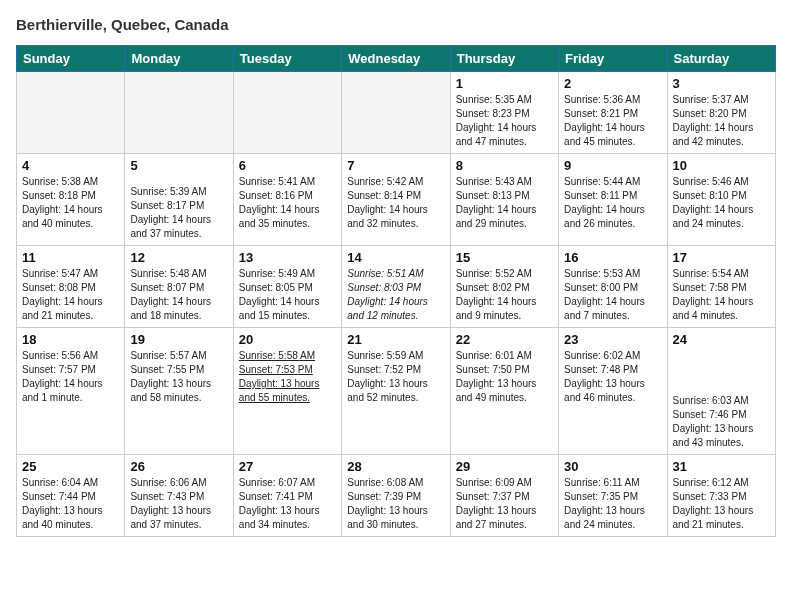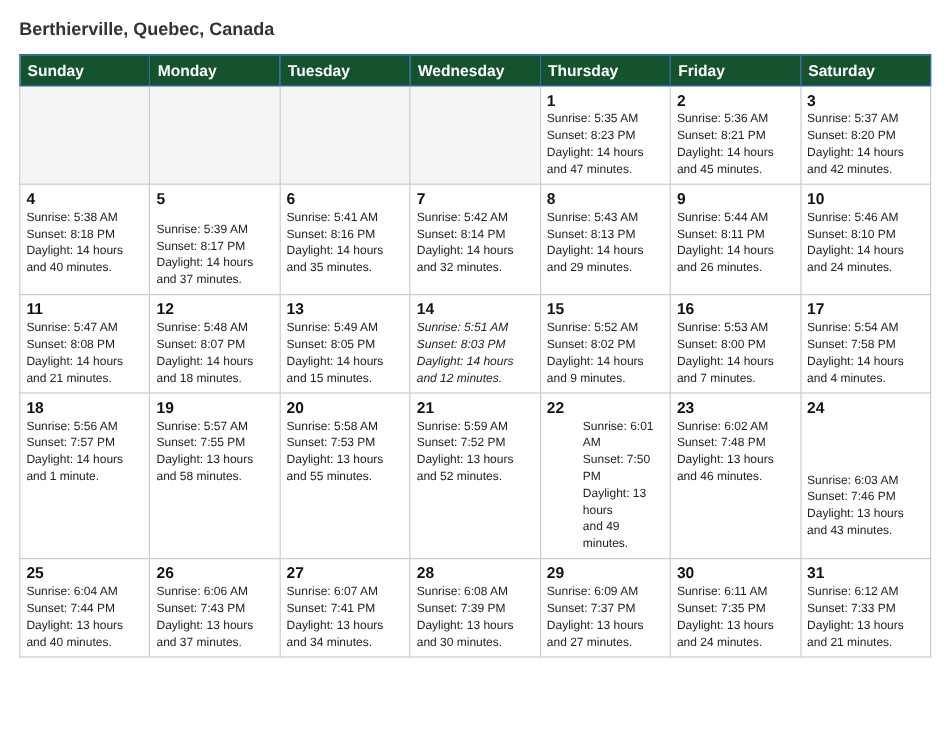--- a/index.html
+++ b/index.html
@@ -42,21 +42,21 @@
     .location {
       font-size: 15px;
       color: #333;
       font-weight: bold;
     }
     .calendar {
       width: 100%;
       border-collapse: collapse;
     }
     .calendar th {
-      background: #14532d;
+      background: #0f766e;
       color: #fff;
       font-size: 13px;
       font-weight: bold;
       padding: 5px 6px;
       text-align: left;
       border: 1px solid #2a6bb5;
     }
     .calendar td {
       border: 1px solid #ccc;
       vertical-align: top;
@@ -246,35 +246,35 @@
         </td>
         <td>
           <div class="day-number">19</div>
           <div class="day-info" style="white-space: pre-line;">Sunrise: 5:57 AM
 Sunset: 7:55 PM
 Daylight: 13 hours
 and 58 minutes.</div>
         </td>
         <td>
           <div class="day-number">20</div>
-          <div class="day-info" style="white-space: pre-line;">Sunrise: 5:58 AM
+          <div class="day-info" style="white-space: pre-line; text-decoration: underline;">Sunrise: 5:58 AM
 Sunset: 7:53 PM
 Daylight: 13 hours
 and 55 minutes.</div>
         </td>
         <td>
           <div class="day-number">21</div>
           <div class="day-info" style="white-space: pre-line;">Sunrise: 5:59 AM
 Sunset: 7:52 PM
 Daylight: 13 hours
 and 52 minutes.</div>
         </td>
         <td>
           <div class="day-number">22</div>
-          <div class="day-info" style="white-space: pre-line; margin-left: 30px;">Sunrise: 6:01 AM
+          <div class="day-info" style="white-space: pre-line;">Sunrise: 6:01 AM
 Sunset: 7:50 PM
 Daylight: 13 hours
 and 49 minutes.</div>
         </td>
         <td>
           <div class="day-number">23</div>
           <div class="day-info" style="white-space: pre-line;">Sunrise: 6:02 AM
 Sunset: 7:48 PM
 Daylight: 13 hours
 and 46 minutes.</div>

